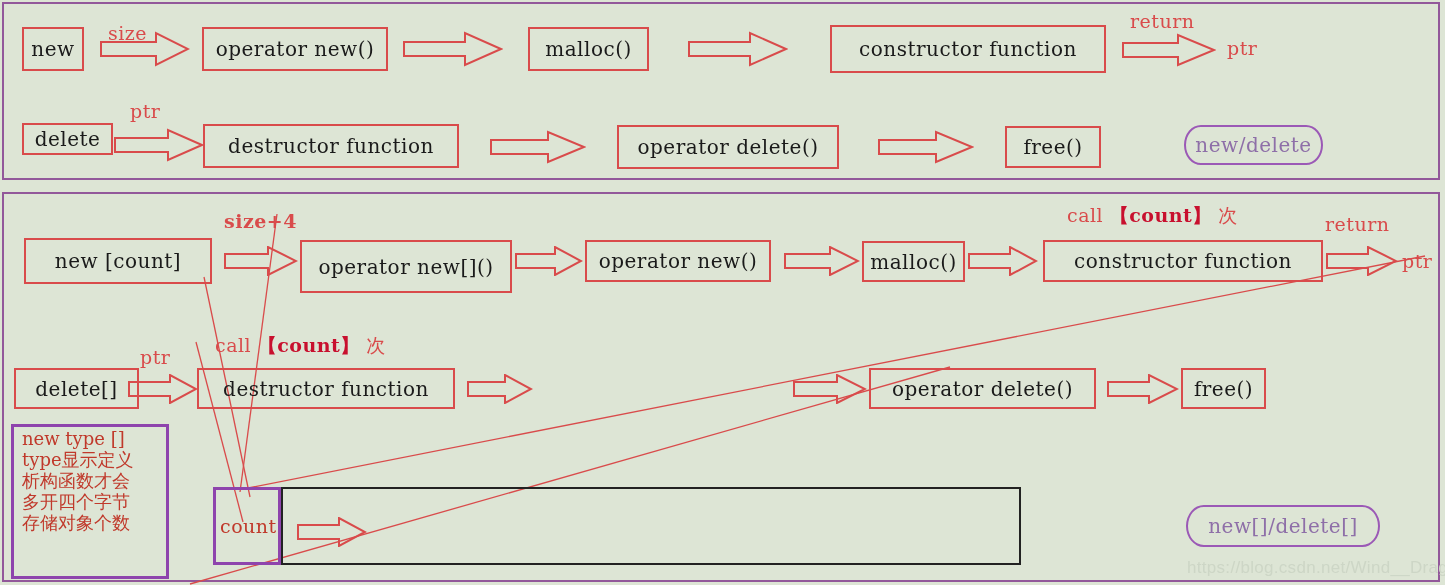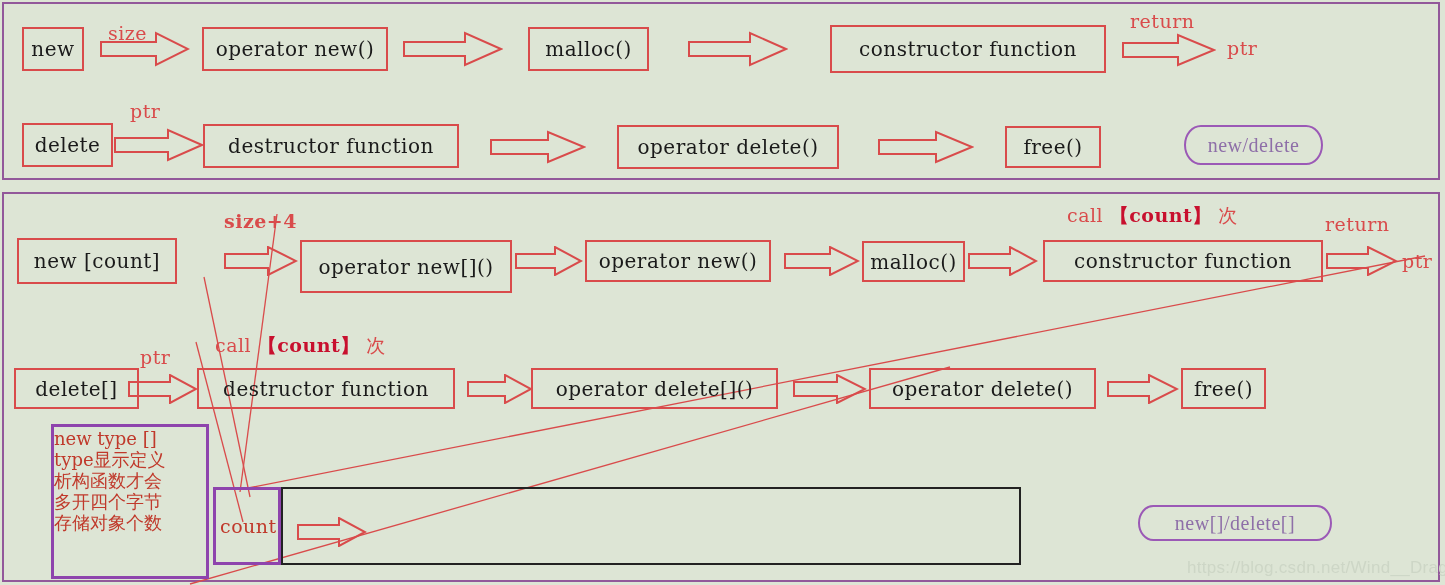--- a/index.html
+++ b/index.html
@@ -42,44 +42,42 @@
   .legend{
     position:absolute;
     box-sizing:border-box;
     border:2px solid #9b59b6;
     border-radius:22px/26px;
     color:#8e6fa8;
     font-size:20px;
     display:flex;align-items:center;justify-content:center;
     white-space:pre;
     letter-spacing:.5px;
-    font-family:Liberation Serif, serif;
   }
 
   .label{
     position:absolute;
     color:#d94b4b;
     font-size:19px;
     white-space:pre;
     line-height:1;
     letter-spacing:.5px;
   }
   .label .bk{color:#c8102e;font-weight:bold;}
 
   .note{
     position:absolute;
     box-sizing:border-box;
     border:3px solid #8e44ad;
     color:#c0392b;
     font-size:18px;
     line-height:1.16;
-    padding:2px 3px 0 0;
+    padding:2px 3px 0 8px;
     white-space:pre;
     letter-spacing:0px;
-    margin-left:40px;
   }
 
   .arrow{position:absolute;}
   .diag{position:absolute;overflow:visible;pointer-events:none;}
 
   .watermark{
     position:absolute;
     color:#cdd6c6;
     font-family:"Liberation Sans", sans-serif;
     font-size:17px;
@@ -114,21 +112,21 @@
   </svg>
 
   <div class="node" style="left:830px;top:25px;width:276px;height:48px;">constructor function</div>
 
   <svg class="arrow" style="left:1122px;top:33px;" width="94" height="34" viewBox="0 0 94 34">
     <polygon points="1,10 56,10 56,2 92,17 56,32 56,24 1,24" fill="none" stroke="#d94b4b" stroke-width="2"></polygon>
   </svg>
   <div class="label" style="left:1130px;top:12px;">return</div>
   <div class="label" style="left:1227px;top:39px;">ptr</div>
 
-  <div class="node" style="left:22px;top:123px;width:91px;height:44px;">delete</div>
+  <div class="node" style="left:22px;top:123px;width:91px;height:32px;">delete</div>
 
   <svg class="arrow" style="left:114px;top:128px;" width="90" height="34" viewBox="0 0 90 34">
     <polygon points="1,10 54,10 54,2 88,17 54,32 54,24 1,24" fill="none" stroke="#d94b4b" stroke-width="2"></polygon>
   </svg>
   <div class="label" style="left:130px;top:102px;">ptr</div>
 
   <div class="node" style="left:203px;top:124px;width:256px;height:44px;">destructor function</div>
 
   <svg class="arrow" style="left:490px;top:130px;" width="96" height="34" viewBox="0 0 96 34">
     <polygon points="1,10 58,10 58,2 94,17 58,32 58,24 1,24" fill="none" stroke="#d94b4b" stroke-width="2"></polygon>
@@ -152,21 +150,21 @@
 
     <line x1="204" y1="85" x2="250" y2="305" stroke="#d94b4b" stroke-width="1.3"></line>
 
     <line x1="277" y1="22" x2="240" y2="300" stroke="#d94b4b" stroke-width="1.3"></line>
 
     <line x1="196" y1="150" x2="243" y2="330" stroke="#d94b4b" stroke-width="1.3"></line>
 
     <line x1="190" y1="392" x2="950" y2="175" stroke="#d94b4b" stroke-width="1.3"></line>
   </svg>
 
-  <div class="node" style="left:17px;top:238px;width:160px;height:46px;">new [count]</div>
+  <div class="node" style="left:24px;top:238px;width:188px;height:46px;">new [count]</div>
 
   <svg class="arrow" style="left:224px;top:246px;" width="74" height="30" viewBox="0 0 74 30">
     <polygon points="1,8 44,8 44,1 72,15 44,29 44,22 1,22" fill="none" stroke="#d94b4b" stroke-width="2"></polygon>
   </svg>
   <div class="label" style="left:224px;top:212px;font-weight:bold;">size+4</div>
 
   <div class="node" style="left:300px;top:240px;width:212px;height:53px;">operator new[]()</div>
 
   <svg class="arrow" style="left:515px;top:246px;" width="68" height="30" viewBox="0 0 68 30">
     <polygon points="1,8 40,8 40,1 66,15 40,29 40,22 1,22" fill="none" stroke="#d94b4b" stroke-width="2"></polygon>
@@ -200,21 +198,20 @@
     <polygon points="1,8 42,8 42,1 68,15 42,29 42,22 1,22" fill="none" stroke="#d94b4b" stroke-width="2"></polygon>
   </svg>
   <div class="label" style="left:140px;top:348px;">ptr</div>
 
   <div class="node" style="left:197px;top:368px;width:258px;height:41px;">destructor function</div>
 
   <svg class="arrow" style="left:467px;top:374px;" width="66" height="30" viewBox="0 0 66 30">
     <polygon points="1,8 38,8 38,1 64,15 38,29 38,22 1,22" fill="none" stroke="#d94b4b" stroke-width="2"></polygon>
   </svg>
 
-  <div class="node" style="left:531px;top:368px;width:247px;height:41px;">operator delete[]()</div>
 
   <svg class="arrow" style="left:793px;top:374px;" width="74" height="30" viewBox="0 0 74 30">
     <polygon points="1,8 44,8 44,1 72,15 44,29 44,22 1,22" fill="none" stroke="#d94b4b" stroke-width="2"></polygon>
   </svg>
 
   <div class="node" style="left:869px;top:368px;width:227px;height:41px;">operator delete()</div>
 
   <svg class="arrow" style="left:1107px;top:374px;" width="72" height="30" viewBox="0 0 72 30">
     <polygon points="1,8 42,8 42,1 70,15 42,29 42,22 1,22" fill="none" stroke="#d94b4b" stroke-width="2"></polygon>
   </svg>
@@ -230,17 +227,17 @@
 存储对象个数</div>
 
   <div class="node purple" style="left:213px;top:487px;width:68px;height:78px;font-size:19px;">count</div>
 
   <svg class="arrow" style="left:297px;top:517px;" width="70" height="30" viewBox="0 0 70 30">
     <polygon points="1,8 42,8 42,1 68,15 42,29 42,22 1,22" fill="none" stroke="#d94b4b" stroke-width="2"></polygon>
   </svg>
 
   <div class="node black" style="left:281px;top:487px;width:740px;height:78px;"></div>
 
-  <div class="legend" style="left:1138px;top:505px;width:194px;height:36px;text-align:center;">new[]/delete[]</div>
+  <div class="legend" style="left:1186px;top:505px;width:194px;height:42px;text-align:center;">new[]/delete[]</div>
 
   <div class="watermark" style="left:1187px;top:558px;">https://blog.csdn.net/Wind__Dragon</div>
 
 </div>
 
 </body></html>

